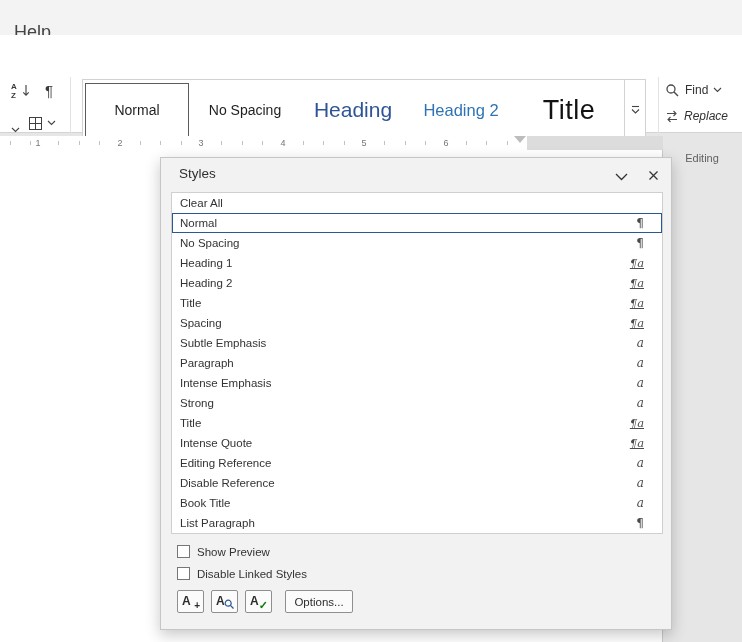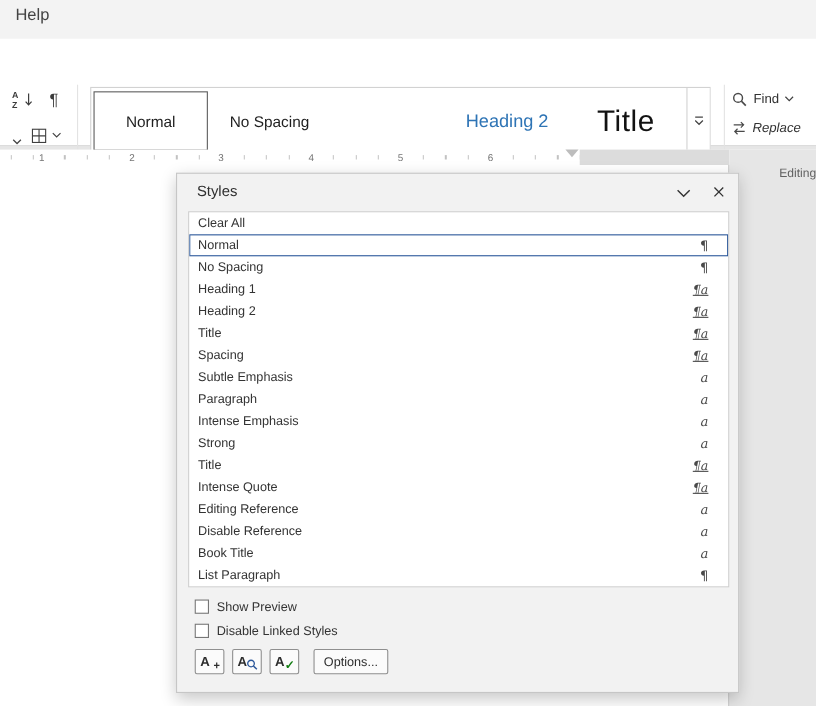--- a/index.html
+++ b/index.html
@@ -2,21 +2,21 @@
 <html><head>
 <meta charset="utf-8">
 <style>
   html,body{margin:0;padding:0;background:#e6e6e6;}
   .app{position:relative;width:742px;height:642px;overflow:hidden;background:#e6e6e6;
        font-family:"Liberation Sans",sans-serif;-webkit-font-smoothing:antialiased;}
   button{background:none;border:none;padding:0;margin:0;font:inherit;cursor:default;}
 
   
   .tab-row{position:absolute;left:0;top:0;width:742px;height:35px;background:#f3f3f3;}
-  .tab-help{position:absolute;left:14px;top:5px;font-size:15px;color:#444;}
+  .tab-help{position:absolute;left:14px;top:22px;font-size:18px;color:#444;}
 
   
   .ribbon{position:absolute;left:0;top:35px;width:742px;height:98px;background:#fff;
           border-bottom:1px solid #d4d4d4;box-sizing:border-box;}
   .vsep{position:absolute;top:42px;height:84px;width:1px;background:#e3e3e3;}
   .vsep-left{left:70px;} .vsep-right{left:658px;}
 
   .sort-btn{position:absolute;left:10px;top:46px;width:26px;height:20px;}
   .az-a,.az-z{position:absolute;left:1px;font-size:8px;font-weight:bold;color:#3b3b3b;line-height:9px;}
   .az-a{top:1px;} .az-z{top:10px;}
@@ -35,21 +35,21 @@
   .tile-3{left:326px;} .tile-4{left:434px;}
   .lbl-normal,.lbl-nospacing{font-size:14px;color:#1f1f1f;}
   .lbl-h1{font-size:21px;color:#2f5496;}
   .lbl-h2{font-size:16.5px;color:#2e74b5;}
   .lbl-title{font-size:27px;color:#121212;letter-spacing:.5px;}
   .gallery-more{position:absolute;right:0;top:0;width:21px;height:60px;border-left:1px solid #d2d2d2;
                 display:flex;align-items:center;justify-content:center;background:#fff;}
 
   .group-label{position:absolute;top:117px;font-size:11px;color:#616161;text-align:center;}
   .styles-label{left:82px;width:564px;}
-  .editing-label{left:662px;width:80px;text-align:right;}
+  .editing-label{left:662px;width:80px;}
   .launcher{position:absolute;top:117px;width:14px;height:14px;}
   .launcher-left{left:54px;} .launcher-right{left:641px;}
 
   .edit-row{position:absolute;left:665px;width:77px;height:20px;display:flex;align-items:center;
             gap:5px;font-size:12px;color:#323232;text-align:left;}
   .edit-find{top:45px;} .edit-replace{top:71px;font-style:italic;} .edit-select{top:97px;}
 
   
   .ruler{position:absolute;left:0;top:136px;width:742px;height:14px;background:#fff;}
   .ruler-margin{position:absolute;left:527px;top:0;width:136px;height:14px;background:#dcdcdc;}
@@ -142,20 +142,23 @@
 
     <div class="vsep vsep-left"></div>
 
     <div class="gallery">
       <div class="tile tile-0">
         <span class="lbl-normal">Normal</span>
       </div>
       <div class="tile tile-1">
         <span class="lbl-nospacing">No Spacing</span>
       </div>
+      <div class="tile tile-2">
+        <span class="lbl-h1">Heading</span>
+      </div>
       <div class="tile tile-3">
         <span class="lbl-h2">Heading 2</span>
       </div>
       <div class="tile tile-4">
         <span class="lbl-title">Title</span>
       </div>
       <button class="gallery-more">
         <svg width="9" height="10" viewBox="0 0 9 10">
             <path d="M1 1.5 H8" stroke="#444" stroke-width="1.1"></path>
             <path d="M1 4.5 L4.5 8 L8 4.5" fill="none" stroke="#444" stroke-width="1.1"></path>

